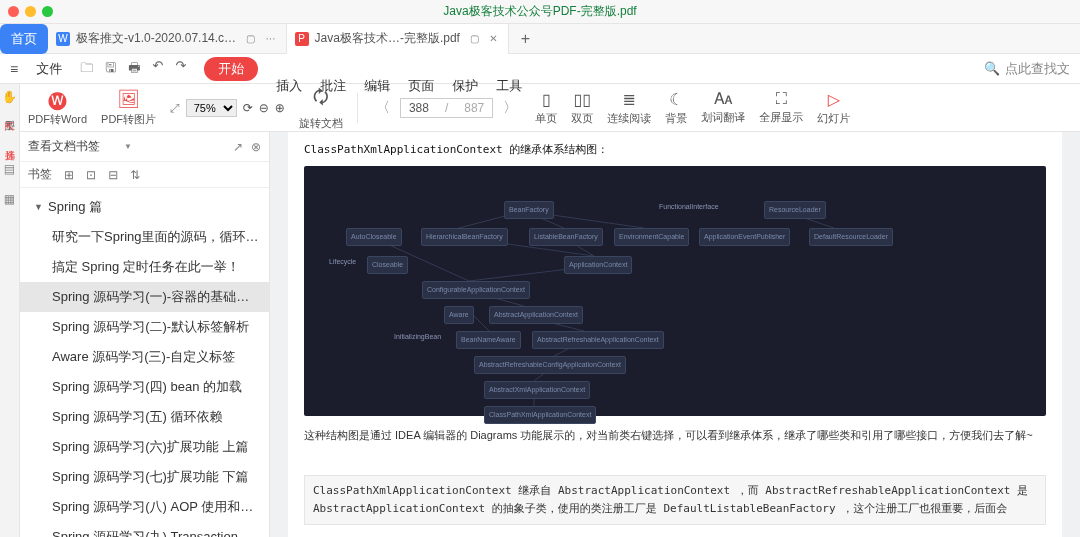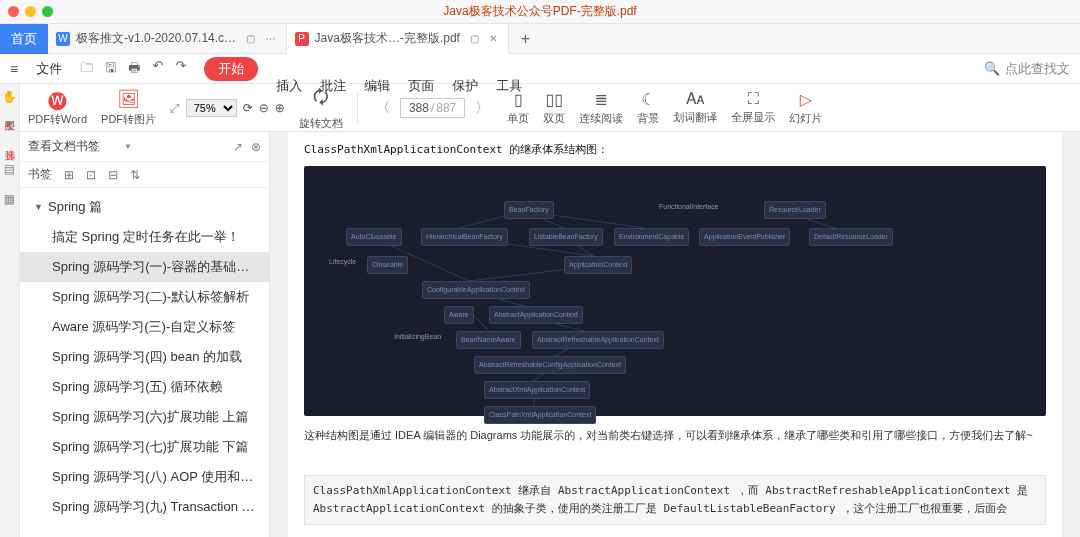--- a/index.html
+++ b/index.html
@@ -5,25 +5,25 @@
   * { box-sizing: border-box; margin: 0; padding: 0; }
   body { font-family: -apple-system, "PingFang SC", "Microsoft YaHei", sans-serif; font-size: 12px; color: #333; background: #fff; width: 1080px; height: 537px; overflow: hidden; display: flex; flex-direction: column; }
 
   
   .titlebar { height: 24px; background: #f7f7f7; display: flex; align-items: center; position: relative; border-bottom: 1px solid #e5e5e5; }
   .traffic-lights { display: flex; gap: 6px; padding-left: 8px; }
   .tl { width: 11px; height: 11px; border-radius: 50%; }
   .tl.red { background: #ff5f57; }
   .tl.yellow { background: #febc2e; }
   .tl.green { background: #28c840; }
-  .titlebar .title { position: absolute; left: 50%; transform: translateX(-50%); color: #c2410c; font-size: 12px; }
+  .titlebar .title { position: absolute; left: 50%; transform: translateX(-50%); color: #15803d; font-size: 12px; }
 
   
   .tabrow { height: 30px; background: #f7f7f7; display: flex; align-items: center; border-bottom: 1px solid #e5e5e5; }
-  .home-tab { width: 48px; height: 30px; background: #3b82f6; color: #fff; display: flex; align-items: center; justify-content: center; font-size: 13px; }
+  .home-tab { width: 48px; height: 30px; background: #3b82f6; color: #fff; display: flex; align-items: center; justify-content: center; font-size: 13px; border-radius: 6px; }
   .file-tab { display: flex; align-items: center; padding: 0 10px 0 8px; height: 30px; gap: 6px; color: #555; }
   .file-tab.active { background: #fff; border-right: 1px solid #e5e5e5; border-left: 1px solid #e5e5e5; }
   .file-tab .ic { width: 14px; height: 14px; display: inline-flex; align-items: center; justify-content: center; font-size: 10px; border-radius: 2px; color: #fff; }
   .ic.doc { background: #3b82f6; }
   .ic.pdf { background: #ef4444; }
   .tab-ctrl { color: #888; font-size: 10px; margin-left: 4px; }
   .tab-add { padding: 0 12px; color: #666; font-size: 16px; }
 
   
   .ribbon { height: 30px; display: flex; align-items: center; padding: 0 10px; gap: 18px; border-bottom: 1px solid #e5e5e5; }
@@ -46,21 +46,21 @@
 
   
   .main-col { flex:1; display:flex; flex-direction:column; overflow:hidden; }
   .toolrow { height: 48px; display: flex; align-items: center; padding: 0 8px; gap: 14px; border-bottom: 1px solid #e5e5e5; color: #555; }
   .toolgrp { display: flex; flex-direction: column; align-items: center; gap: 2px; font-size: 11px; color: #555; }
   .toolgrp .bigic { font-size: 18px; color: #ef4444; }
   .toolgrp .bigic.neutral { color: #555; }
   .toolrow .zoom { display:flex; align-items:center; gap:6px; font-size:12px; }
   .toolrow .zoom select { border:1px solid #ccc; font-size:11px; padding:1px 3px; }
   .toolrow .pagebox { display:flex; align-items:center; gap:6px; }
-  .toolrow .pagebox .box { border:1px solid #ccc; padding:2px 8px; font-size:12px; display:flex; gap:2px; }
+  .toolrow .pagebox .box { border:1px solid #ccc; padding:2px 8px; font-size:12px; display:flex; gap:16px; }
   .toolrow .arrow { color:#888; padding:0 4px; font-size:14px; }
   .toolrow .viewbtn { display:flex; flex-direction:column; align-items:center; font-size:11px; gap:2px; }
   .toolrow .viewbtn .ic2 { font-size:16px; color:#555; }
   .toolrow .sep { width:1px; height:30px; background:#e5e5e5; }
 
   
   .contentrow { flex:1; display:flex; overflow:hidden; }
 
   
   .sidebar { width: 250px; background:#fff; border-right:1px solid #e5e5e5; display:flex; flex-direction:column; overflow:hidden; }
@@ -232,20 +232,21 @@
           <span>⊡</span>
           <span>⊟</span>
           <span>⇅</span>
         </div>
         <div class="sb-tree">
           <div class="sb-item root">
             <span class="tri">▼</span>
             <span>Spring 篇</span>
           </div>
           <div id="tree-children">
+              <div class="sb-item child">研究一下Spring里面的源码，循环…</div>
               <div class="sb-item child">搞定  Spring 定时任务在此一举！</div>
               <div class="sb-item child selected">Spring 源码学习(一)-容器的基础…</div>
               <div class="sb-item child">Spring 源码学习(二)-默认标签解析</div>
               <div class="sb-item child">Aware 源码学习(三)-自定义标签</div>
               <div class="sb-item child">Spring 源码学习(四) bean 的加载</div>
               <div class="sb-item child">Spring 源码学习(五) 循环依赖</div>
               <div class="sb-item child">Spring 源码学习(六)扩展功能  上篇</div>
               <div class="sb-item child">Spring 源码学习(七)扩展功能  下篇</div>
               <div class="sb-item child">Spring 源码学习(八) AOP 使用和…</div>
               <div class="sb-item child">Spring 源码学习(九) Transaction …</div>

